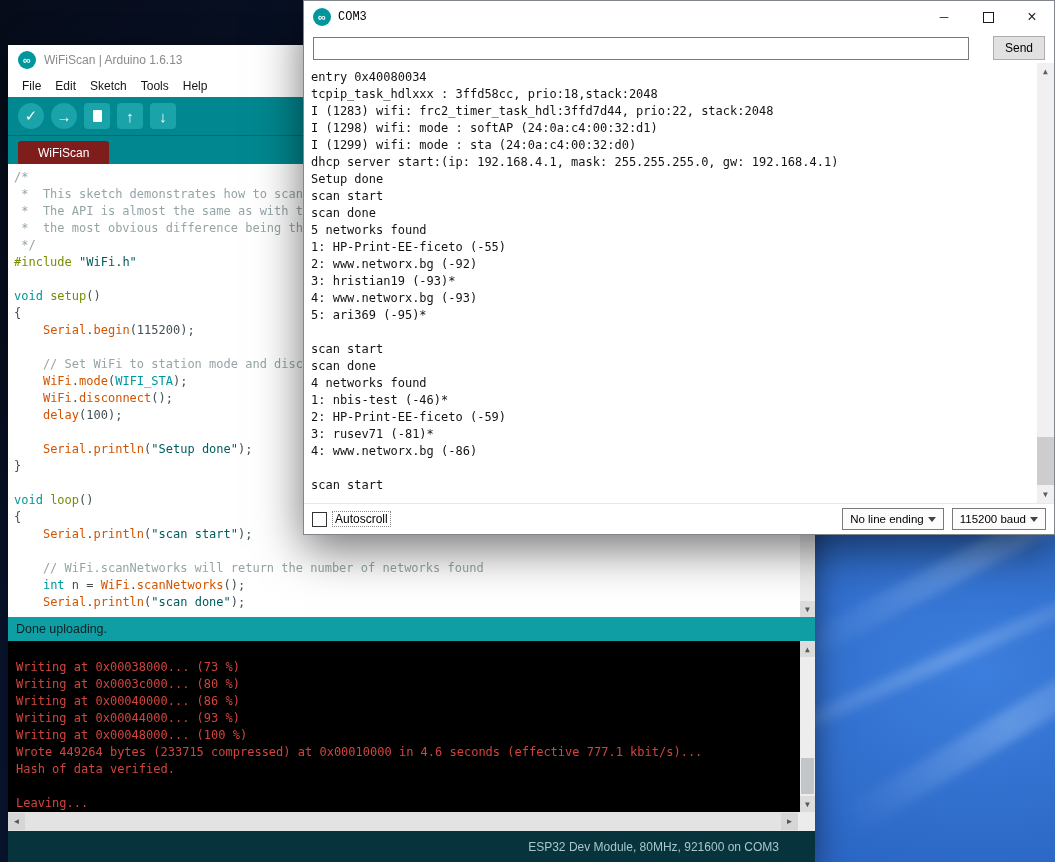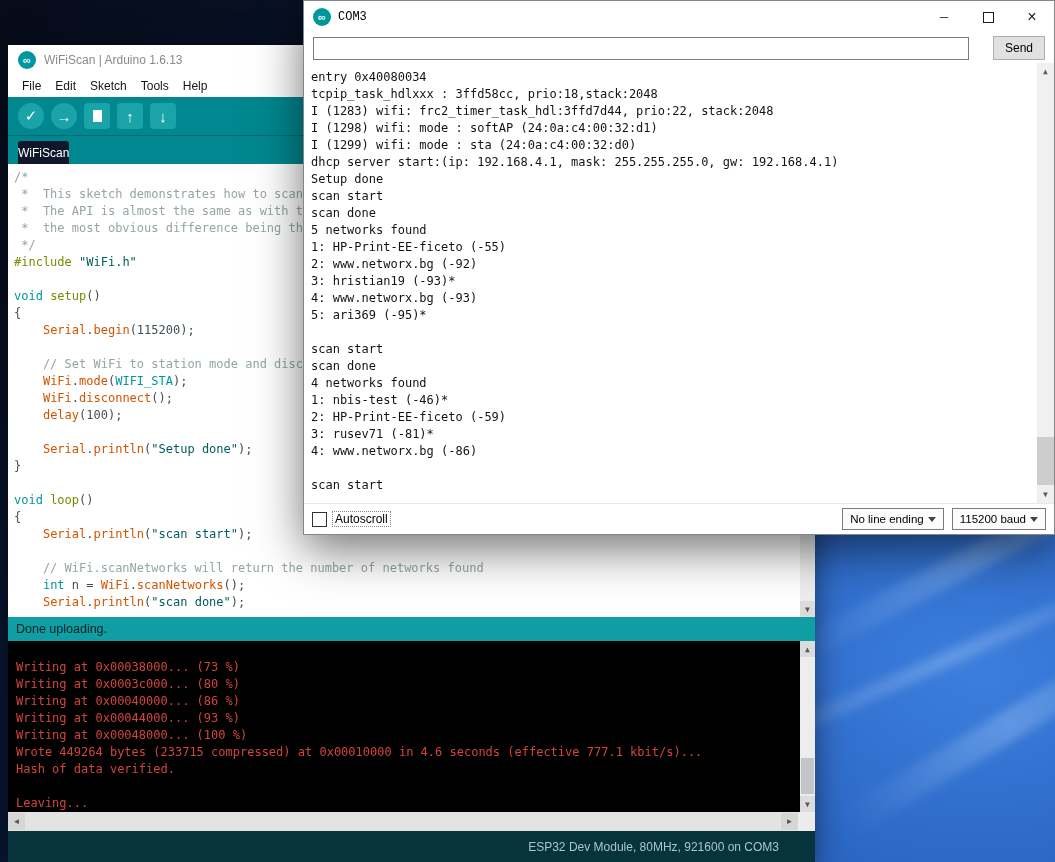--- a/index.html
+++ b/index.html
@@ -28,21 +28,21 @@
   .ide-menubar{height:22px;background:#fff;display:flex;align-items:center;padding-left:7px;flex:none;}
   .menu-item{display:inline-block;padding:0 7px;font-size:12px;color:#151515;}
   .ide-toolbar{height:38px;background:#00878F;display:flex;align-items:center;gap:7px;padding-left:10px;flex:none;}
   .tb-btn{width:26px;height:26px;display:flex;align-items:center;justify-content:center;
           color:#fff;font-size:15px;background:#1AA3A9;border:none;padding:0;}
   .tb-round{border-radius:50%;}
   .tb-square{border-radius:4px;}
   .sheet-icon{width:9px;height:12px;background:#fff;border-radius:1px;display:block;}
   .ide-tabstrip{height:28px;background:#00878F;border-top:1px solid #006B72;display:flex;
                 align-items:flex-end;padding-left:10px;flex:none;}
-  .tab{height:23px;background:#0f172a;color:#fff;font-size:12px;padding:0 0;
+  .tab{height:23px;background:#7f1d1d;color:#fff;font-size:12px;padding:0 20px;
        display:flex;align-items:center;border-radius:3px 3px 0 0;margin-top:34px;}
   .ide-editor{flex:1;background:#fff;position:relative;overflow:hidden;
               font-family:"DejaVu Sans Mono",monospace;font-size:12px;}
   .code{position:absolute;left:6px;top:5px;right:16px;}
   .code-line{height:17px;line-height:17px;white-space:pre;}
   .tok-p{color:#434F54}.tok-c{color:#95A5A6}.tok-k{color:#00979C}
   .tok-f{color:#D35400}.tok-s{color:#005C5F}.tok-g{color:#728E00}
   .v-scroll{position:absolute;top:0;right:0;bottom:0;width:15px;background:#EDEDED;}
   .v-arrow{position:absolute;left:0;width:15px;height:16px;background:#DCDCDC;color:#5A5A5A;
            font-size:8px;display:flex;align-items:center;justify-content:center;}

